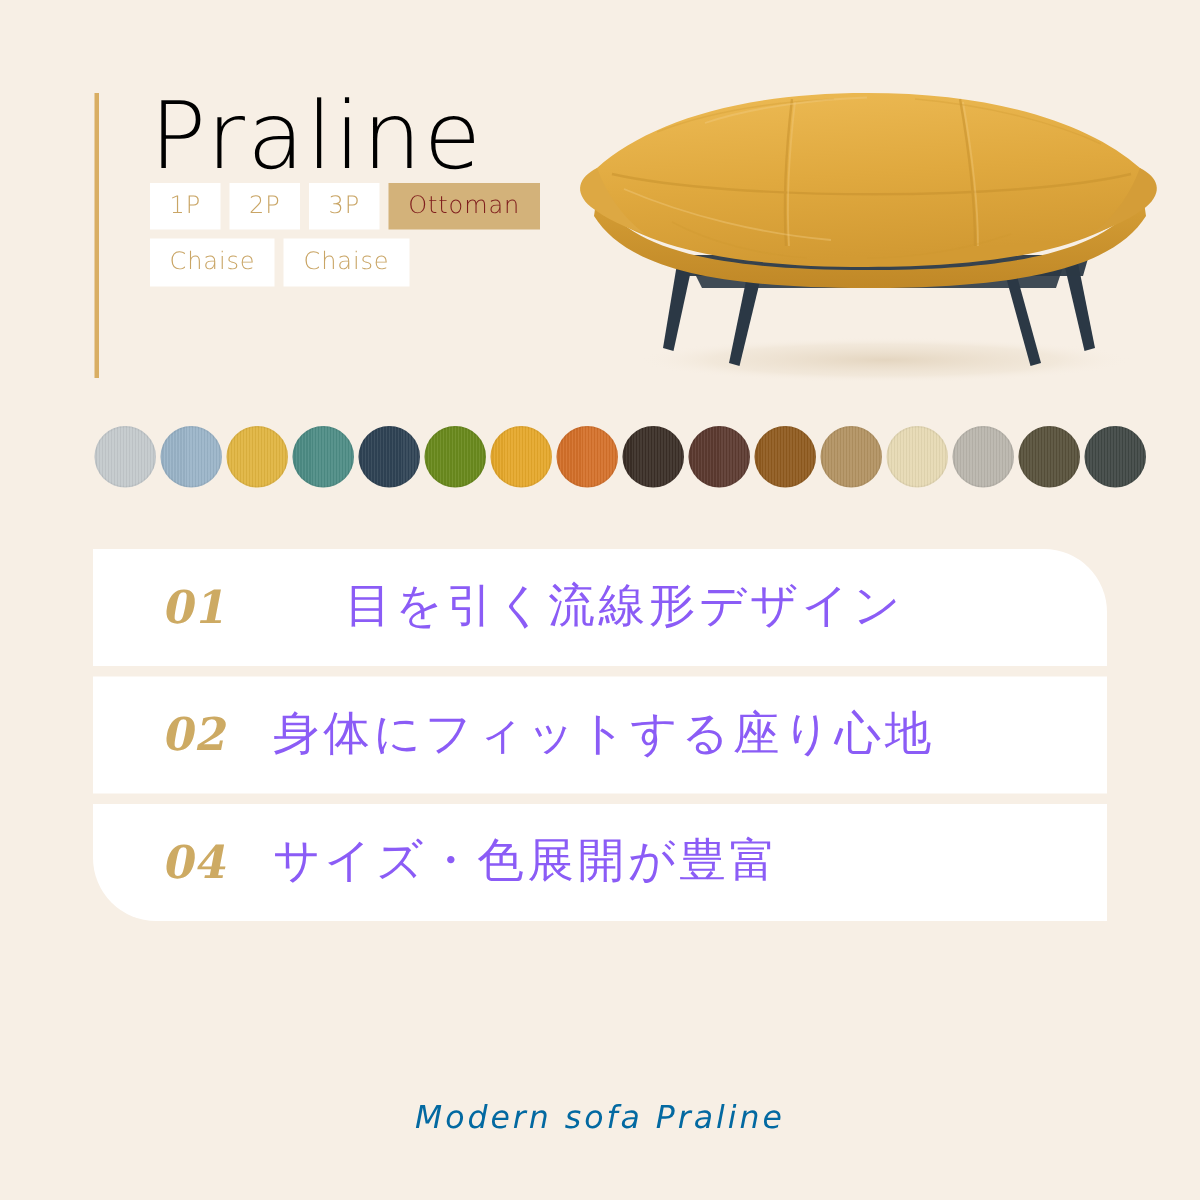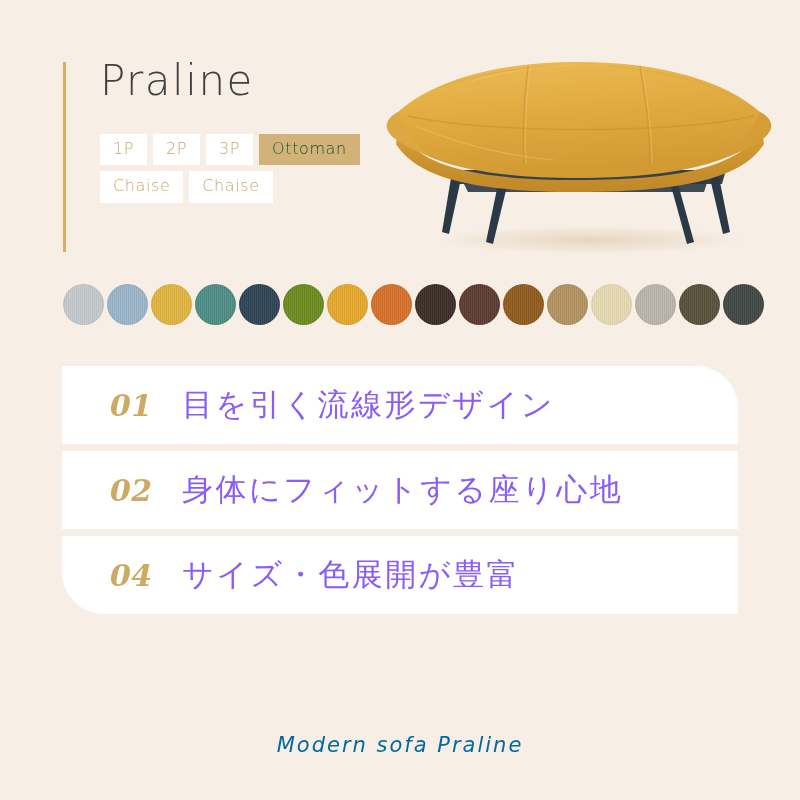--- a/index.html
+++ b/index.html
@@ -45,30 +45,30 @@
 
   .title-block {
     position: absolute;
     left: 100px;
     top: 60px;
     width: 330px;
   }
 
   .product-title {
     font-family: "DejaVu Sans", "Liberation Sans", sans-serif;
-    font-size: 42px;
+    font-size: 62px;
     font-weight: 300;
     letter-spacing: 1.5px;
-    color: #404040;
+    color: #000000;
     line-height: 1.0;
     white-space: nowrap;
   }
 
   .variant-rows {
-    margin-top: 32px;
+    margin-top: 0;
   }
 
   .variant-row {
     display: flex;
     gap: 6px;
     margin-bottom: 6px;
   }
 
   .variant-tag {
     background: #ffffff;
@@ -77,21 +77,21 @@
     font-size: 16px;
     font-weight: 300;
     letter-spacing: 0.6px;
     padding: 6px 13px 7px 13px;
     line-height: 1.15;
     white-space: nowrap;
   }
 
   .variant-tag.active {
     background: #d3b27a;
-    color: #14532d;
+    color: #7f1d1d;
   }
 
   
   .product-photo {
     position: absolute;
     left: 378px;
     top: 52px;
     width: 412px;
     height: 205px;
   }
@@ -143,21 +143,21 @@
 
   .feature-row {
     background: #ffffff;
     height: 78px;
     margin-bottom: 7px;
     display: flex;
     align-items: center;
     padding-left: 48px;
   }
 
-  .feature-row.first  { border-top-right-radius: 42px; }
+  .feature-row.first  { border-top-right-radius: 42px; gap: 48px; }
   .feature-row.last   { border-bottom-left-radius: 42px; margin-bottom: 0; }
 
   .feature-num {
     font-family: "DejaVu Serif", "Liberation Serif", serif;
     font-style: italic;
     font-weight: 700;
     font-size: 30px;
     color: #cdaa63;
     letter-spacing: 0.5px;
     width: 72px;

